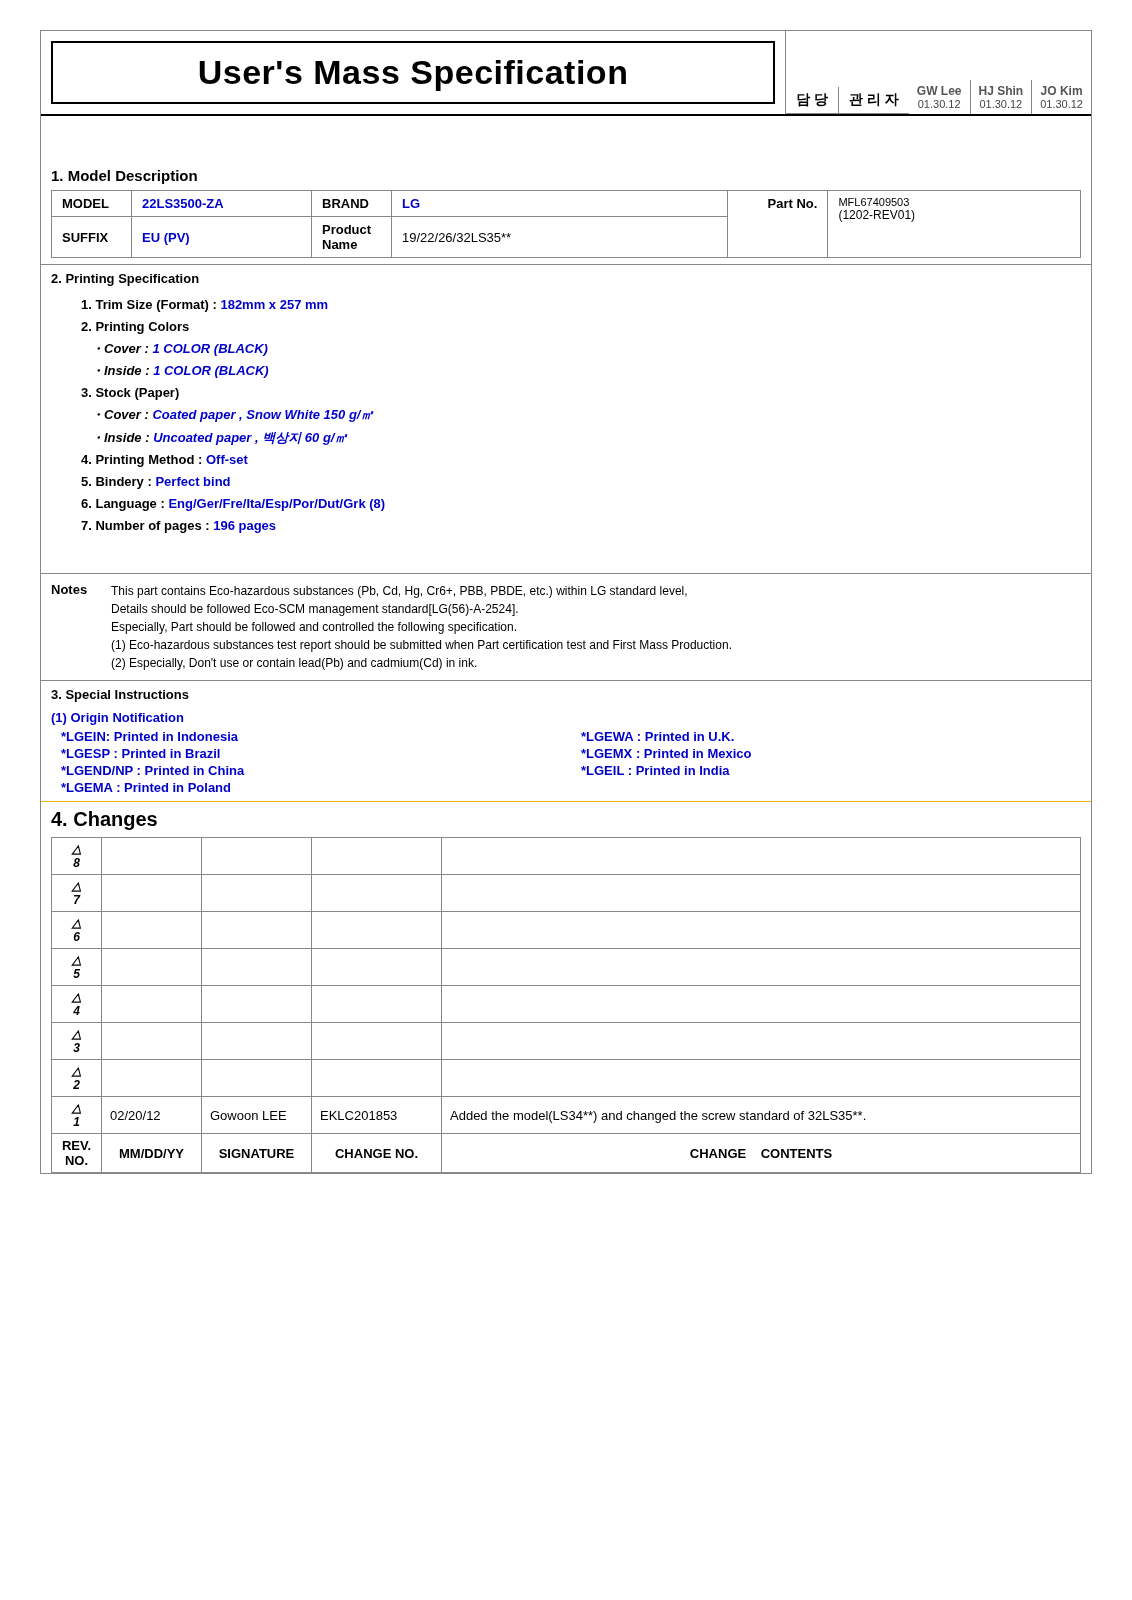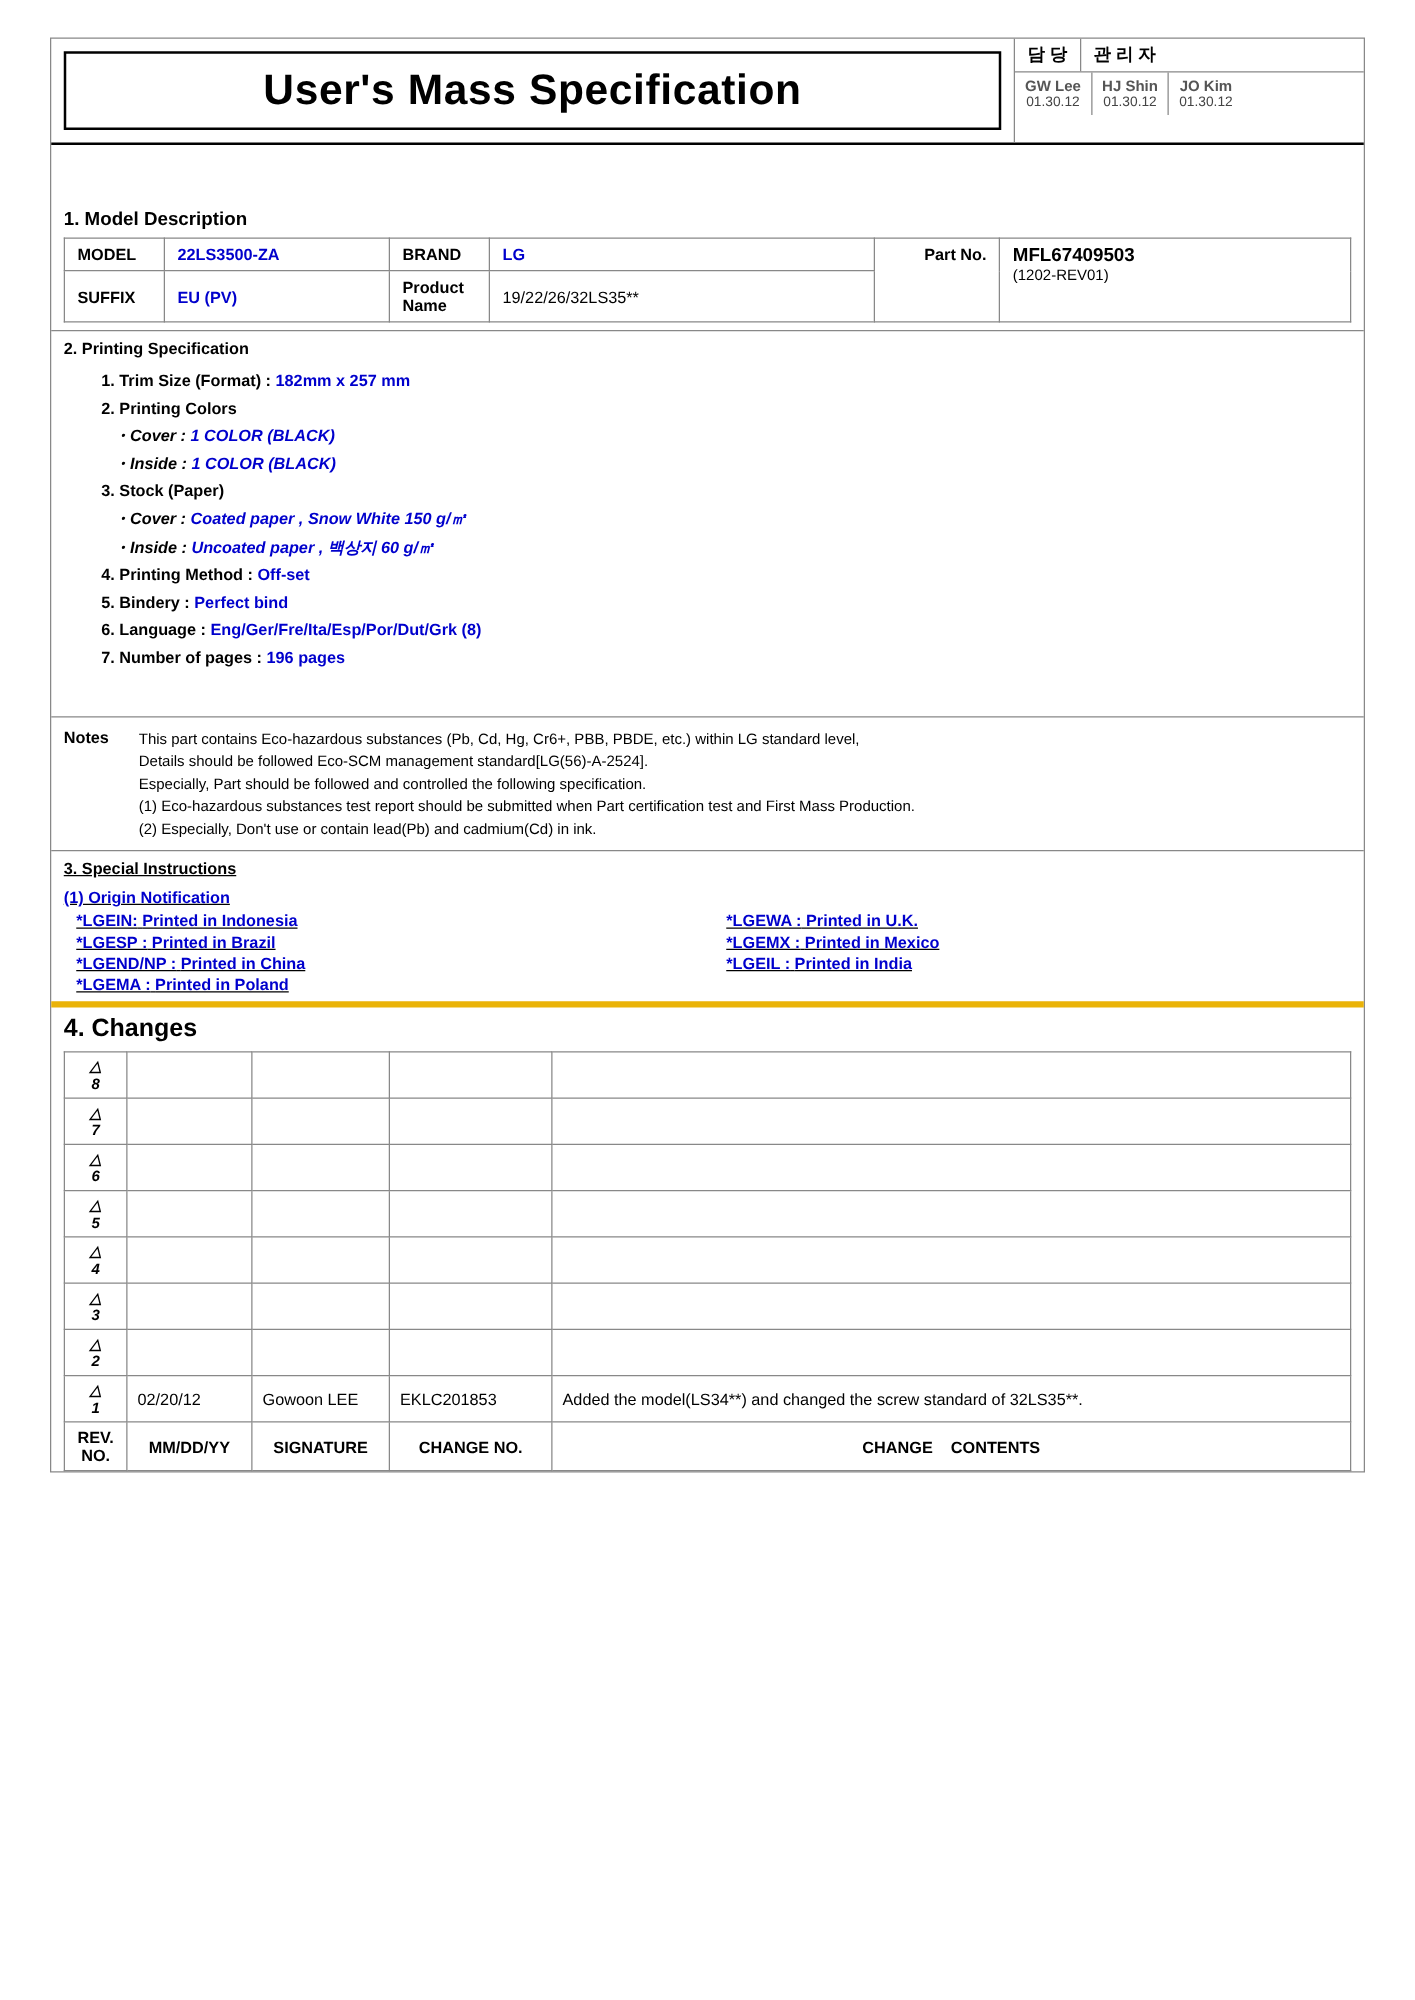--- a/index.html
+++ b/index.html
@@ -30,23 +30,24 @@
       text-align: center;
     }
     .title-block h1 {
       font-size: 34px;
       font-weight: 900;
       font-family: Arial Black, Arial, sans-serif;
       letter-spacing: 0.5px;
     }
     .header-right {
       display: flex;
-      flex-direction: column;
+      flex-direction: row;
       border-left: 1px solid #888;
       min-width: 280px;
+      align-items: flex-end;
     }
     .header-right-top {
       display: flex;
       border-bottom: 1px solid #888;
     }
     .header-cell {
       padding: 4px 10px;
       border-right: 1px solid #888;
       text-align: center;
       font-size: 14px;
@@ -138,22 +139,21 @@
       min-width: 50px;
     }
     .notes-content {
       font-size: 12px;
       line-height: 1.5;
     }
 
     
     .special-section {
       padding: 6px 10px;
-      border-bottom: 5px solid #eab308;
-      text-decoration: underline;
+      border-bottom: 1px solid #eab308;
     }
     .origin-title {
       color: #0000cc;
       font-weight: bold;
       font-size: 13px;
       margin-bottom: 4px;
     }
     .origin-grid {
       display: grid;
       grid-template-columns: 1fr 1fr;
@@ -234,21 +234,21 @@
     <div class="section-model-title">1.  Model Description</div>
     <table class="model-table">
       <tbody>
         <tr>
           <td class="label">MODEL</td>
           <td class="value-blue" style="width:180px">22LS3500-ZA</td>
           <td class="label">BRAND</td>
           <td class="value-blue">LG</td>
           <td rowspan="2" style="width:100px;font-weight:bold;text-align:right;vertical-align:top;border:1px solid #888;padding:5px 10px;">Part No.</td>
           <td rowspan="2" style="border:1px solid #888;padding:5px 10px;vertical-align:top;">
-            <div style="font-weight:bold;font-size:15px;">MFL67409503</div>
+            <div style="font-weight:normal;font-size:11px;">MFL67409503</div>
             <div style="font-size:12px;">(1202-REV01)</div>
           </td>
         </tr>
         <tr>
           <td class="label">SUFFIX</td>
           <td class="value-blue">EU (PV)</td>
           <td class="label">Product Name</td>
           <td>19/22/26/32LS35**</td>
         </tr>
       </tbody>

